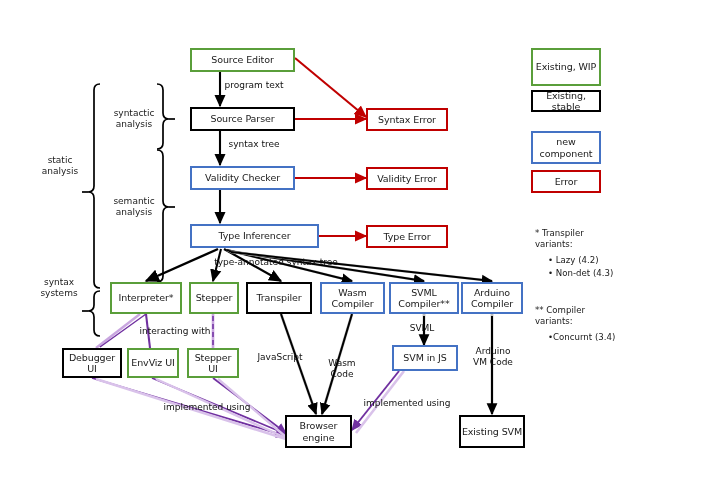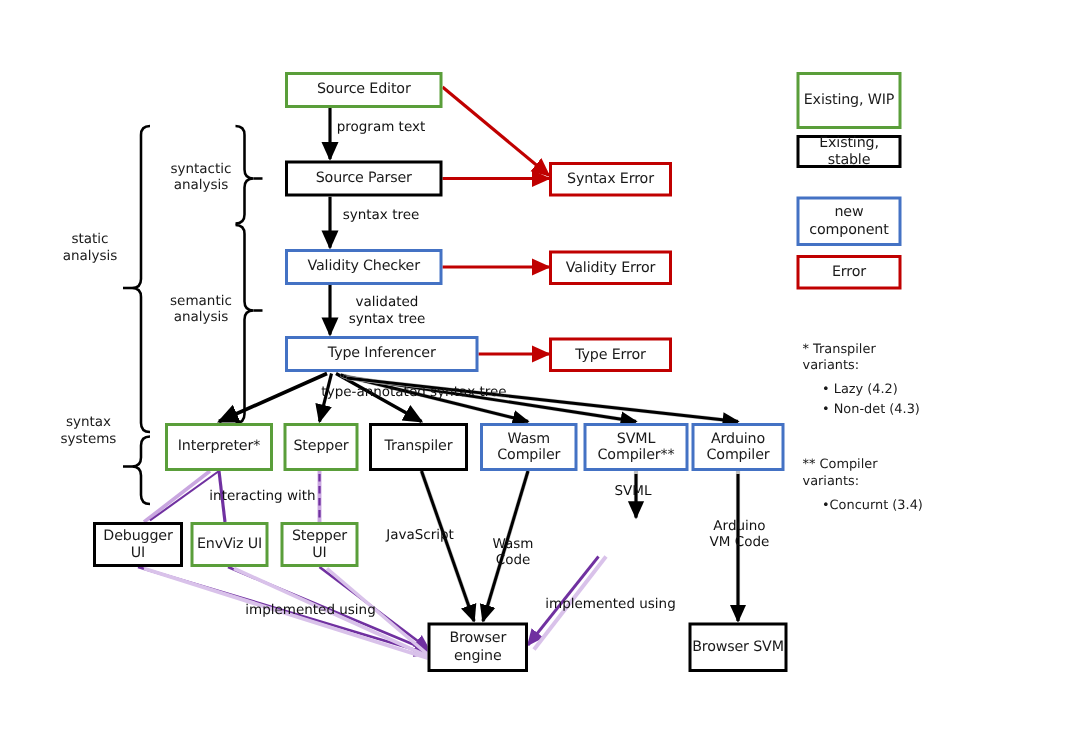--- a/index.html
+++ b/index.html
@@ -112,27 +112,27 @@
   <div class="box bg" style="left:189px;top:282px;width:50px;height:32px;">Stepper</div>
   <div class="box bk" style="left:246px;top:282px;width:66px;height:32px;">Transpiler</div>
   <div class="box bb" style="left:320px;top:282px;width:65px;height:32px;">Wasm Compiler</div>
   <div class="box bb" style="left:389px;top:282px;width:70px;height:32px;">SVML Compiler**</div>
   <div class="box bb" style="left:461px;top:282px;width:62px;height:32px;">Arduino Compiler</div>
 
   <div class="box bk" style="left:62px;top:348px;width:60px;height:30px;">Debugger UI</div>
   <div class="box bg" style="left:127px;top:348px;width:52px;height:30px;">EnvViz UI</div>
   <div class="box bg" style="left:187px;top:348px;width:52px;height:30px;">Stepper UI</div>
 
+  <div class="box bb" style="left:392px;top:345px;width:66px;height:26px;">SVM in JS</div>
 
   <div class="box bk" style="left:285px;top:415px;width:67px;height:33px;">Browser engine</div>
-  <div class="box bk" style="left:459px;top:415px;width:66px;height:33px;">Browser SVM</div>
+  <div class="box bk" style="left:459px;top:415px;width:66px;height:33px;">Existing SVM</div>
 
   <div class="lbl" style="left:224px;top:80px;width:60px;">program text</div>
   <div class="lbl" style="left:224px;top:139px;width:60px;">syntax tree</div>
-  <div class="lbl" style="left:222px;top:197px;width:72px;">validated syntax tree</div>
   <div class="lbl" style="left:196px;top:257px;width:160px;">type-annotated syntax tree</div>
   <div class="lbl" style="left:127px;top:326px;width:96px;">interacting with</div>
   <div class="lbl" style="left:246px;top:352px;width:68px;">JavaScript</div>
   <div class="lbl" style="left:320px;top:358px;width:44px;">Wasm Code</div>
   <div class="lbl" style="left:400px;top:323px;width:44px;">SVML</div>
   <div class="lbl" style="left:470px;top:346px;width:46px;">Arduino VM Code</div>
   <div class="lbl" style="left:152px;top:402px;width:110px;">implemented using</div>
   <div class="lbl" style="left:352px;top:398px;width:110px;">implemented using</div>
 
   <div class="bracket-label" style="left:36px;top:155px;width:48px;">static analysis</div>

